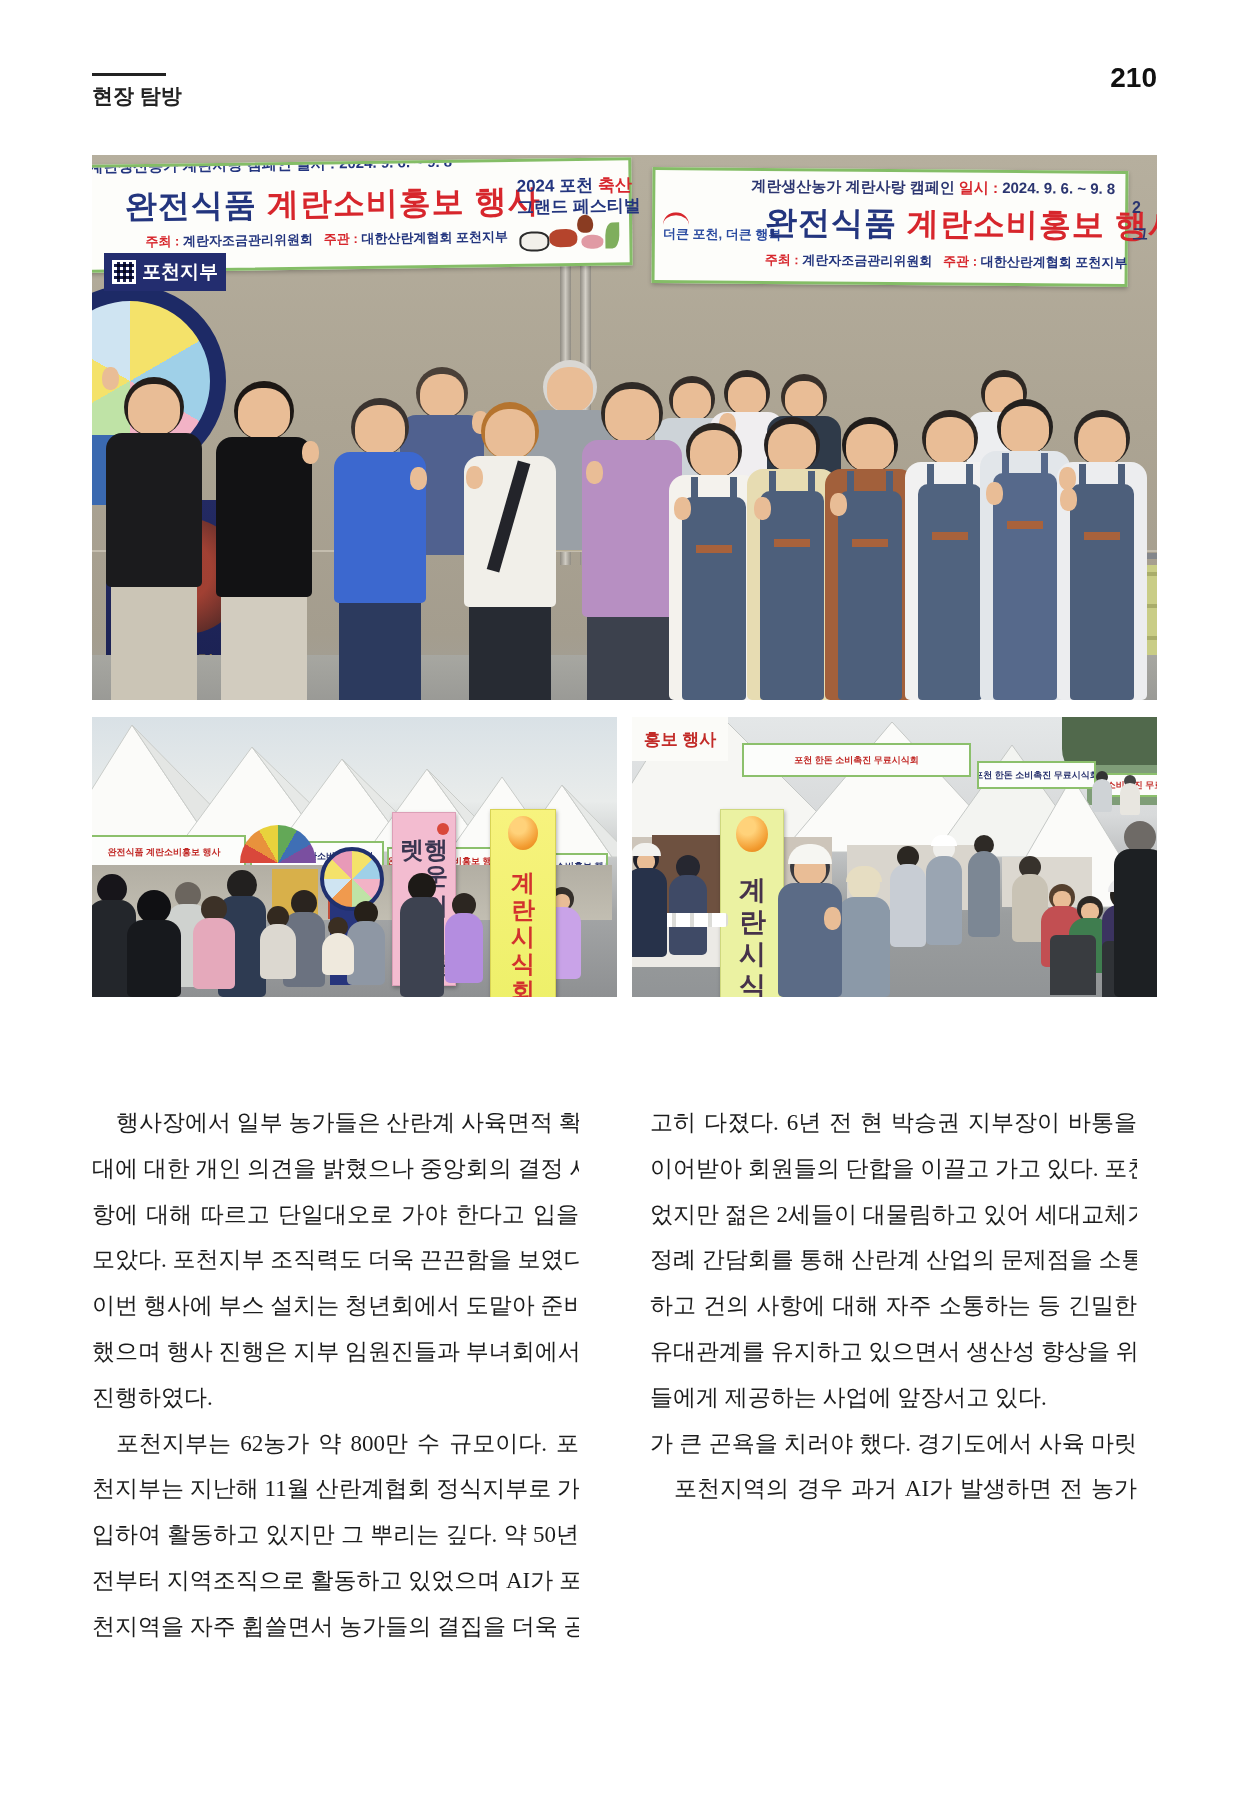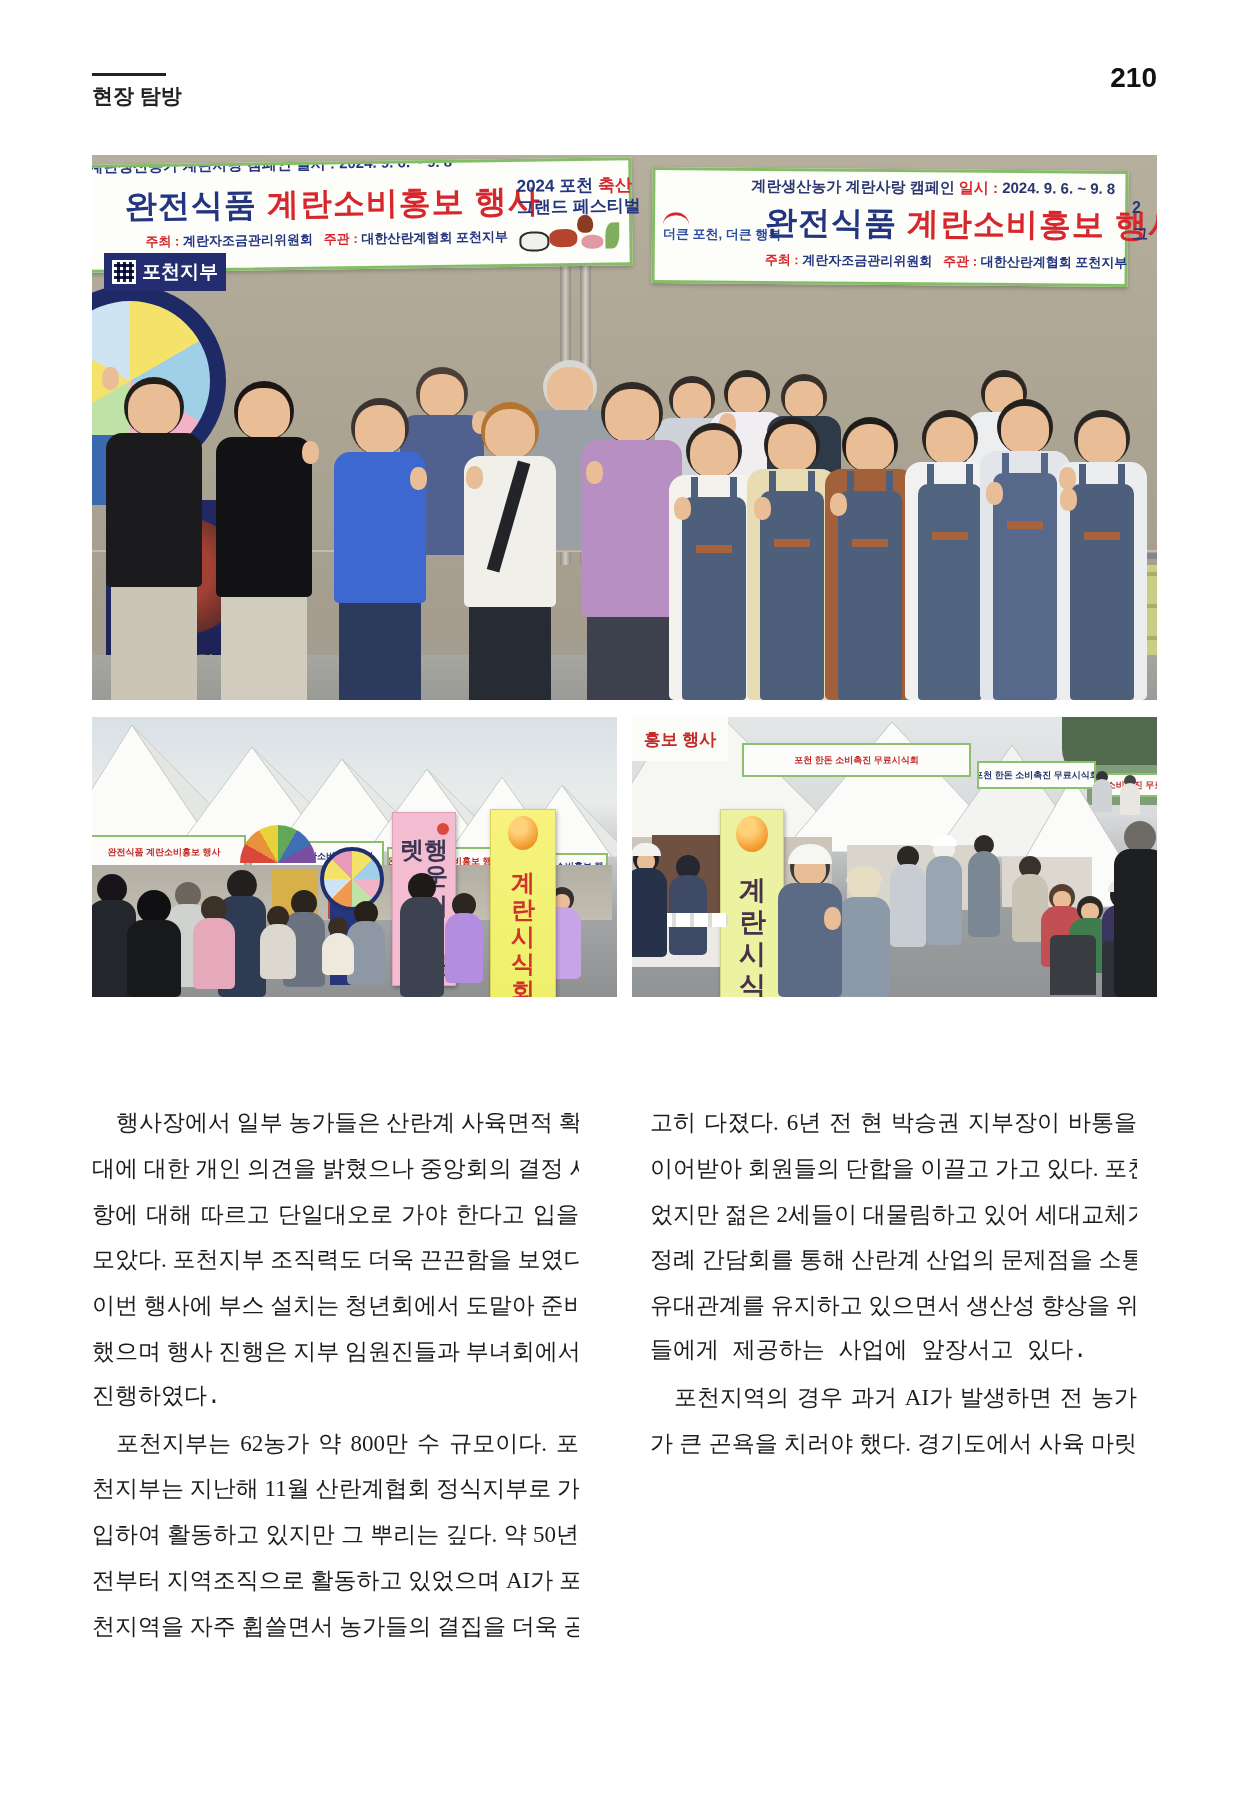--- a/index.html
+++ b/index.html
@@ -51,21 +51,21 @@
   .strip .blue{color:#2b3570;}
 
   
   .col{position:absolute;width:487px;}
   .col .line{
     font-family:"Liberation Serif","DejaVu Serif",serif;
     font-size:23px;color:#1c1c1c;line-height:45.8px;height:45.8px;
     white-space:nowrap;overflow:hidden;
     text-align:justify;text-align-last:justify;
   }
-  .col .line.pend{text-align-last:left;font-family:Liberation Mono, monospace;}
+  .col .line.pend{text-align-last:left;}
   .col .line.ind{text-indent:24px;}
 </style>
 </head>
 <body>
 
 <div class="abs section-rule"></div>
 <div class="abs section-label">현장 탐방</div>
 <div class="abs page-number">210</div>
 
 <div class="abs photo photo-main" id="photoMain">
@@ -428,17 +428,18 @@
     <div class="line">천지부는 지난해 11월 산란계협회 정식지부로 가</div>
     <div class="line">입하여 활동하고 있지만 그 뿌리는 깊다. 약 50년</div>
     <div class="line">전부터 지역조직으로 활동하고 있었으며 AI가 포</div>
     <div class="line">천지역을 자주 휩쓸면서 농가들의 결집을 더욱 공</div>
   </div>
 <div class="col" style="left:650px;top:1100px;">
     <div class="line">고히 다졌다. 6년 전 현 박승권 지부장이 바통을</div>
     <div class="line">이어받아 회원들의 단합을 이끌고 가고 있다. 포천</div>
     <div class="line">었지만 젊은 2세들이 대물림하고 있어 세대교체가</div>
     <div class="line">정례 간담회를 통해 산란계 산업의 문제점을 소통</div>
+    <div class="line">하고 건의 사항에 대해 자주 소통하는 등 긴밀한</div>
     <div class="line">유대관계를 유지하고 있으면서 생산성 향상을 위</div>
     <div class="line pend">들에게 제공하는 사업에 앞장서고 있다.</div>
+    <div class="line">가 큰 곤욕을 치러야 했다. 경기도에서 사육 마릿</div>
     <div class="line ind">포천지역의 경우 과거 AI가 발생하면 전 농가</div>
-    <div class="line">가 큰 곤욕을 치러야 했다. 경기도에서 사육 마릿</div>
   </div>
 
 </body></html>

